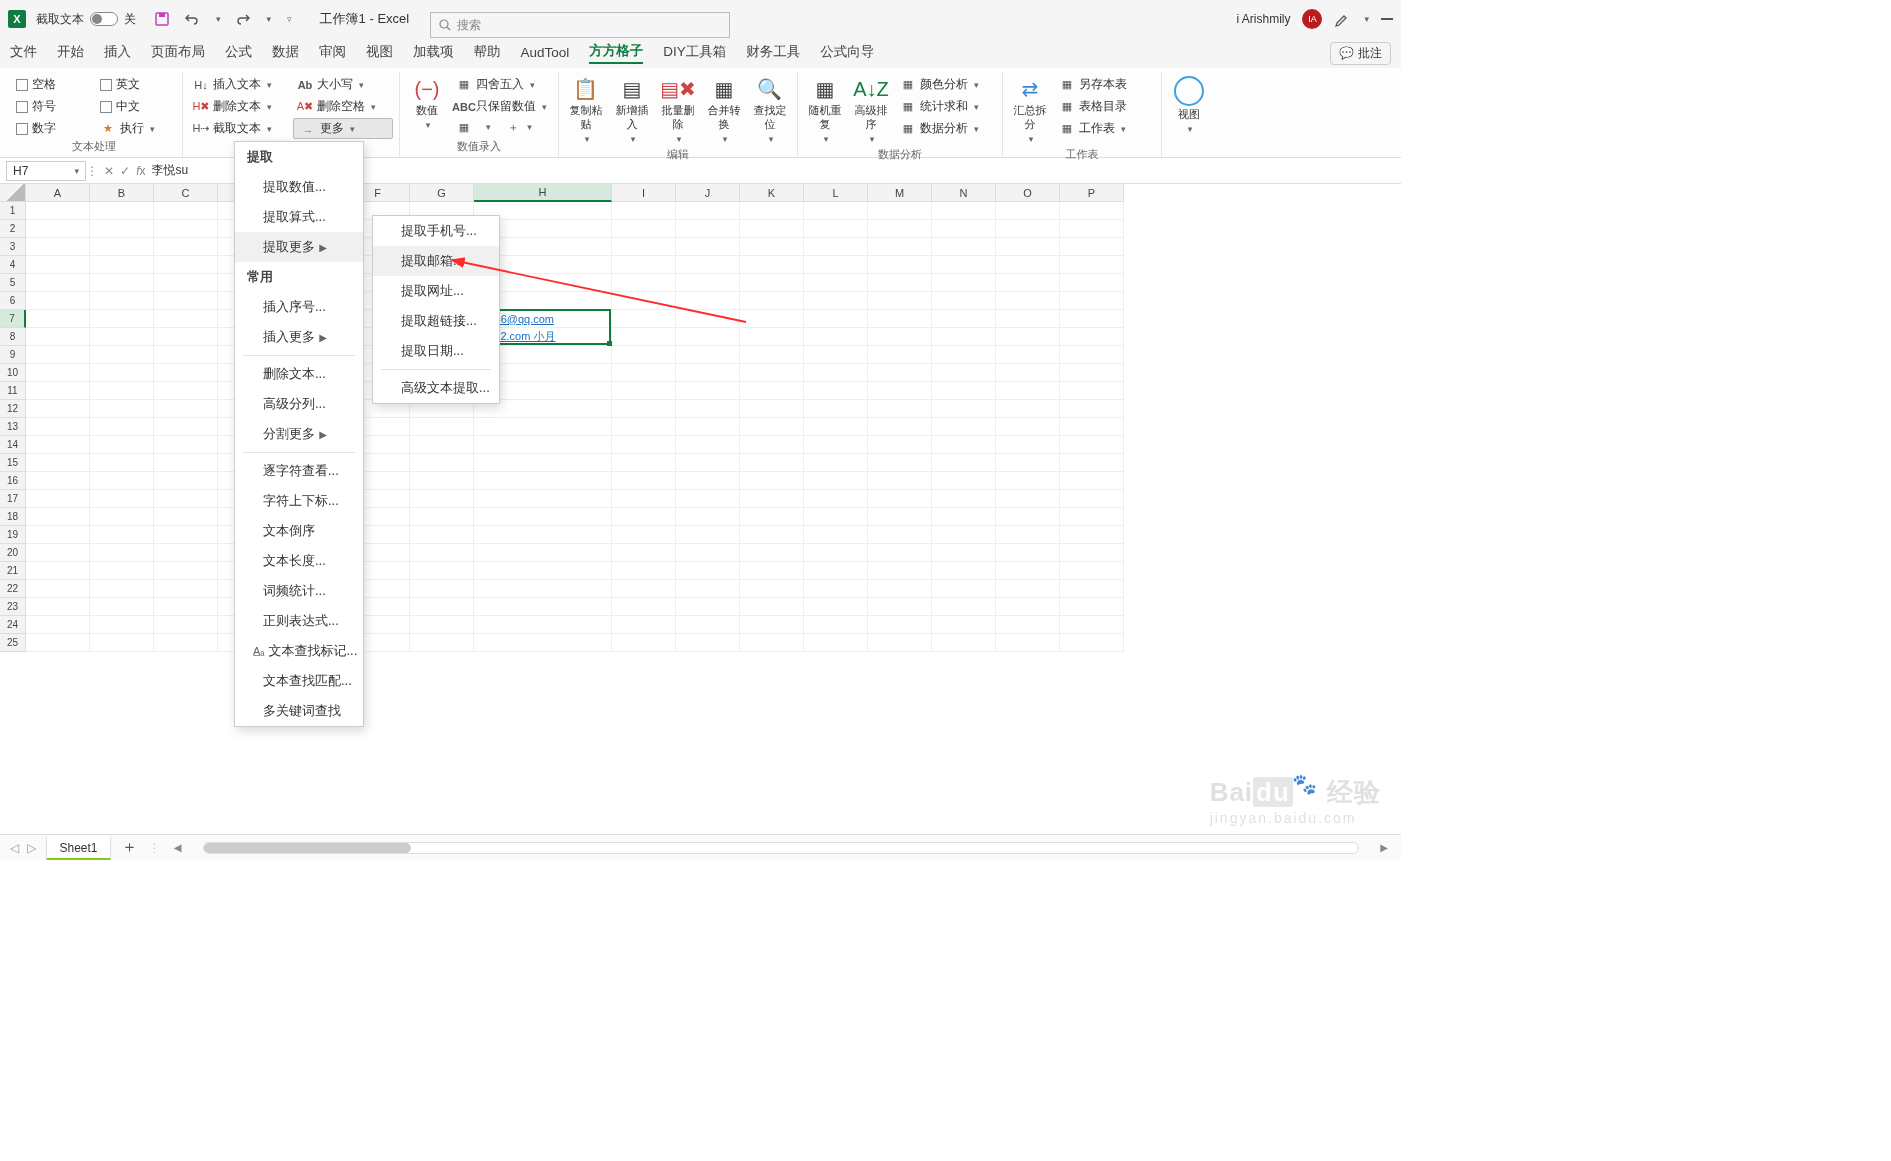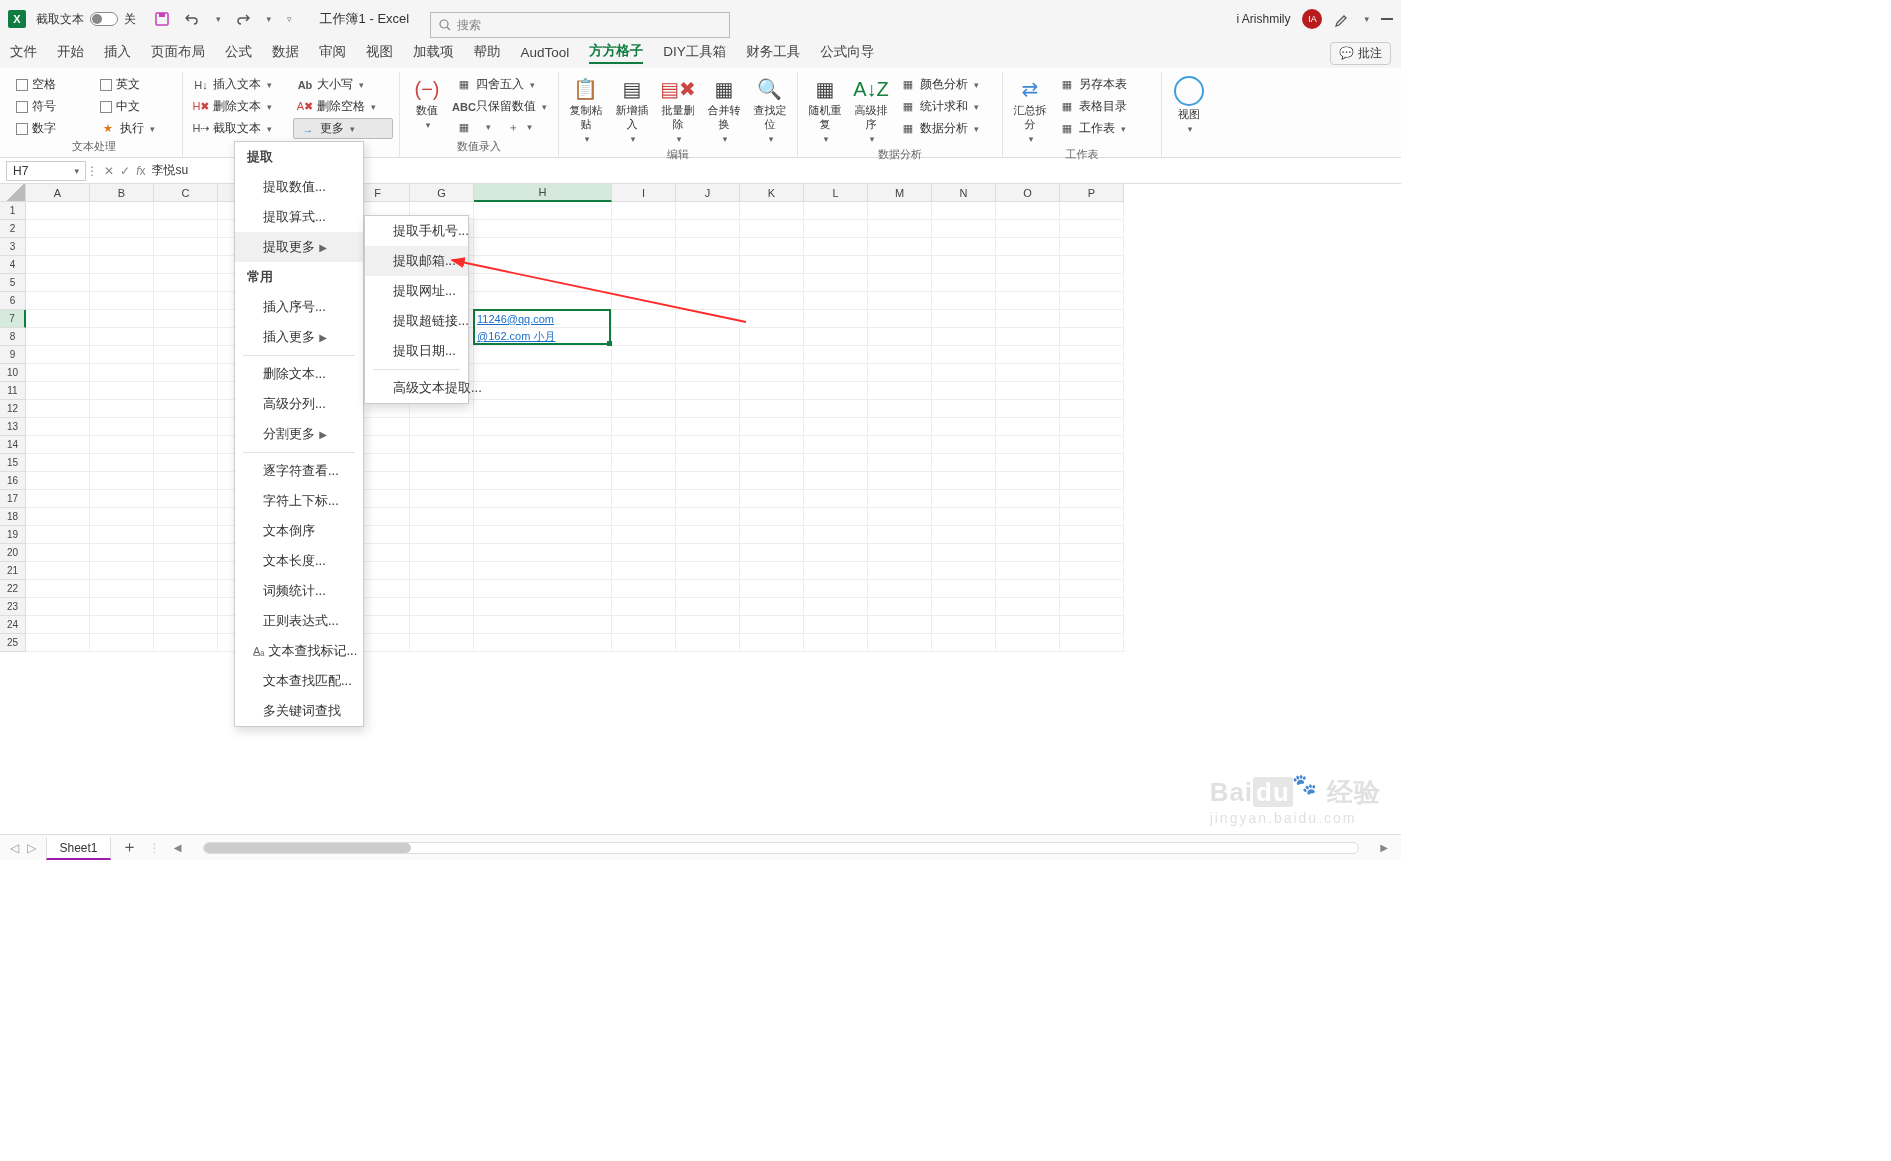--- a/index.html
+++ b/index.html
@@ -70,32 +70,32 @@
     .sel-box::after{ content:""; position:absolute; right:-3px; bottom:-3px; width:5px; height:5px; background:#107c41;}
 
     
     .menu { position: absolute; background: #fff; border: 1px solid #ccc; box-shadow: 2px 4px 10px rgba(0,0,0,0.15); font-size: 13px; }
     .menu-title { font-weight: 600; padding: 6px 12px; color: #444; font-size: 13px; }
     .menu-item { padding: 6px 36px 6px 28px; display:flex; align-items:center; justify-content:space-between; white-space: nowrap; }
     .menu-item.hover { background: #f0f0f0; }
     .menu-sep { height: 1px; background: #e3e3e3; margin: 3px 8px; }
     .menu .arrow { font-size: 10px; color: #666; }
     .menu.m1 { left: 234px; top: 141px; width: 130px; }
-    .menu.m2 { left: 364px; top: 215px; width: 105px; }
+    .menu.m2 { left: 372px; top: 215px; width: 128px; }
     .menu-item.il { padding-left: 18px; }
     .mic { width: 16px; display:inline-block; margin-right:4px; font-size:11px; color:#666;}
 
     
     .anno-arrow { position: absolute; left: 446px; top: 252px; pointer-events: none; }
 
     
     .sheettabs { position: absolute; bottom: 0; left: 0; right: 0; height: 26px; border-top: 1px solid #ddd; display: flex; align-items: center; padding: 0 10px; gap: 10px; background: #fafafa; font-size: 12px; }
     .sheet-nav { display: flex; gap: 8px; color: #999; }
     .sheet-tab { padding: 3px 12px; border: 1px solid #ddd; border-bottom: none; border-top: 2px solid transparent; background: #fff;}
-    .sheet-tab.active{ border-bottom: 2px solid #a21caf;}
+    .sheet-tab.active{ border-bottom: 2px solid #84cc16;}
     .plus-tab { width: 18px; height: 18px; display:inline-flex;align-items:center;justify-content:center; font-size:16px; color:#555;}
     .h-scroll-track { flex: 1; height: 12px; margin: 0 8px; border: 1px solid #ddd; border-radius: 6px; position: relative; background: #fff;}
     .h-scroll-thumb{ position:absolute; left:0; top:0; bottom:0; width: 18%; background:#ccc; border-radius:6px;}
     .h-scroll-btn{ width:14px; color:#888; font-size:10px; text-align:center;}
 
     
     .watermark { position: absolute; right: 20px; bottom: 34px; color: #d9d9d9; font-size: 26px; font-weight: bold; opacity: 0.8; pointer-events:none; letter-spacing: 1px; font-family: Arial, sans-serif;}
     .watermark .sub { font-size: 14px; display:block; font-weight: normal; letter-spacing: 2px;}
     .wm-paw{ font-size:20px; display:inline-block; vertical-align:super;}
   </style>

